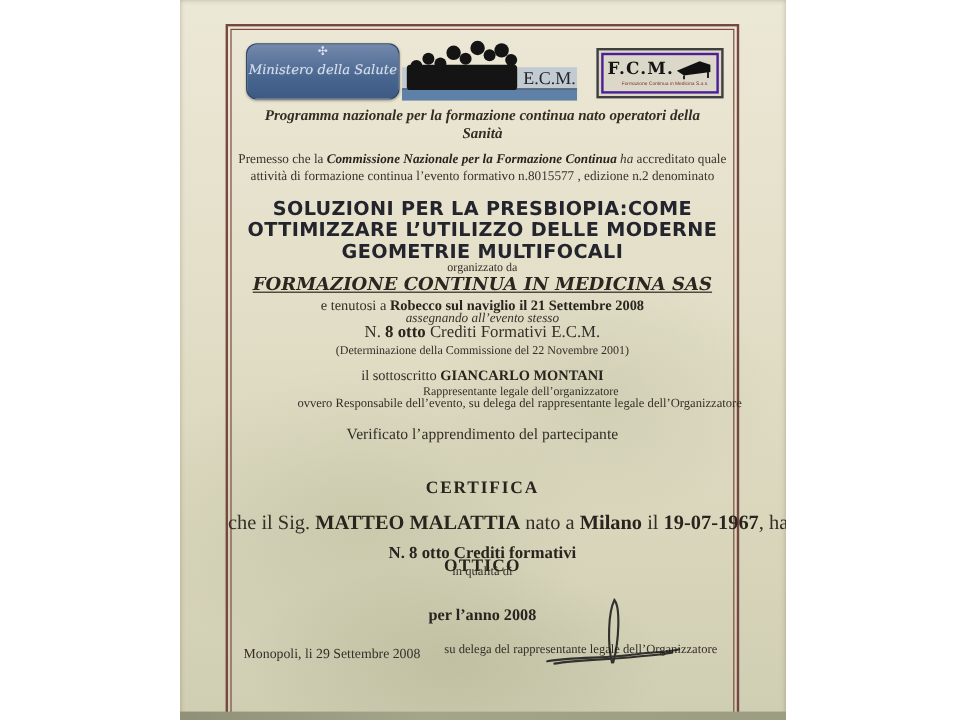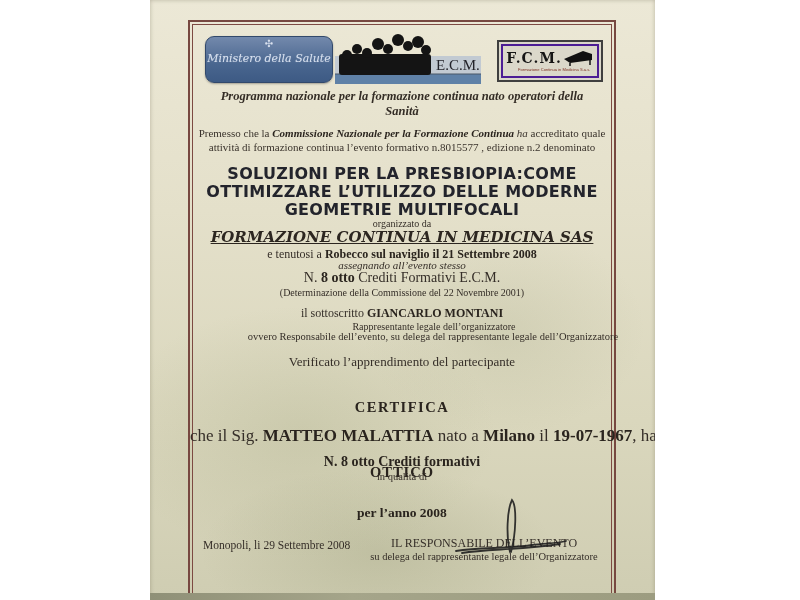--- a/index.html
+++ b/index.html
@@ -165,21 +165,20 @@
     </div>
 
     <div class="blk credits2 nowrap">N. 8 otto Crediti formativi</div>
     <div class="blk aslabel">in qualità di</div>
     <div class="blk profession">OTTICO</div>
     <div class="blk yearline">per l’anno 2008</div>
 
     <div class="place-date">Monopoli, li 29 Settembre 2008</div>
 
     <div class="resp-block">
-      <div class="resp-line1">IL RESPONSABILE DELL’EVENTO</div>
       <div class="resp-line2">su delega del rappresentante legale dell’Organizzatore</div>
     </div>
 
     <svg class="signature" viewBox="0 0 126 64">
       <g fill="none" stroke="#1c1c1c" stroke-width="1.8" stroke-linecap="round" opacity="0.88">
         <path d="M62,58 C58,42 59,16 64,6 C69,12 68,40 63,58"></path>
         <path d="M8,57 C32,53 58,55 84,51 C96,49 108,50 118,47"></path>
         <path d="M14,59 C40,55 70,56 112,50"></path>
       </g>
     </svg>

